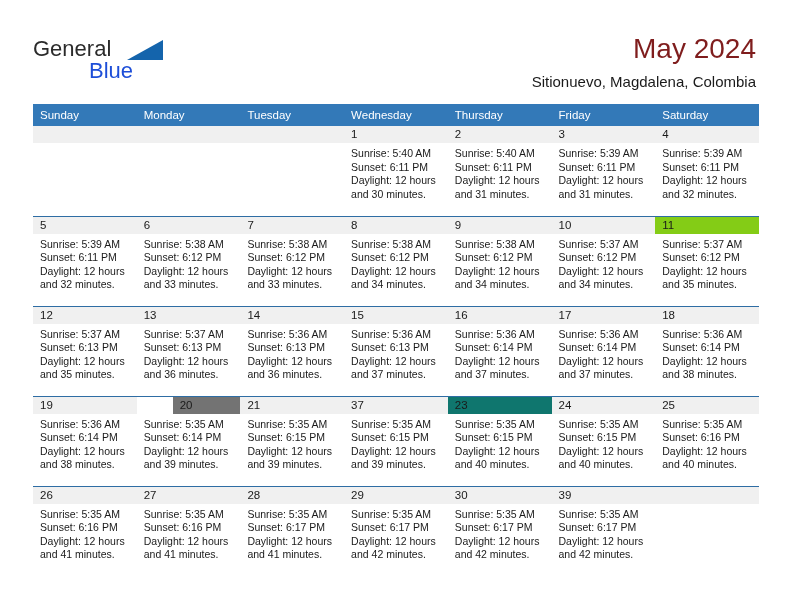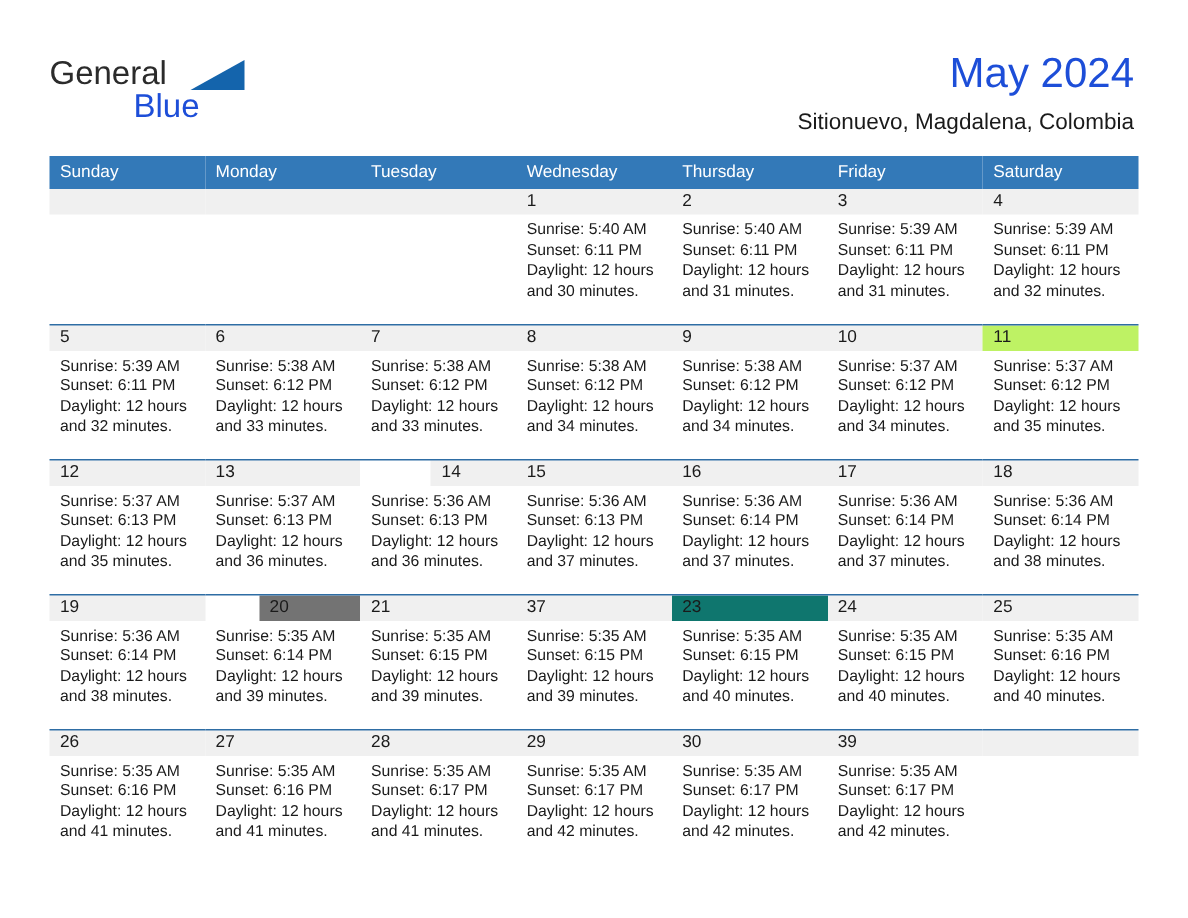--- a/index.html
+++ b/index.html
@@ -65,21 +65,21 @@
     border-color: transparent transparent #1464ac transparent;
   }
   .title-block {
     position: absolute;
     right: 36px;
     top: 32px;
     text-align: right;
   }
   .cal-title {
     font-size: 28px;
-    color: #1d4ed8;
+    color: #7f1d1d;
     line-height: 34px;
     font-weight: normal;
     margin: 0;
     font-family: "Liberation Sans", sans-serif;
   }
   .cal-subtitle {
     font-size: 15px;
     color: #1a1a1a;
     line-height: 20px;
     margin: 6px 0 0 0;
@@ -298,21 +298,21 @@
           <td class="day-cell" style="border-top-color: rgb(46, 109, 164);">
             <div class="daynum-band" style="background: rgb(240, 240, 240);">10</div>
             <div class="cell-body">
               <div class="line">Sunrise: 5:37 AM</div>
               <div class="line">Sunset: 6:12 PM</div>
               <div class="line">Daylight: 12 hours</div>
               <div class="line">and 34 minutes.</div>
             </div>
           </td>
           <td class="day-cell" style="border-top-color: rgb(46, 109, 164);">
-            <div class="daynum-band" style="background: #bef264;">11</div>
+            <div class="daynum-band" style="background: #84cc16;">11</div>
             <div class="cell-body">
               <div class="line">Sunrise: 5:37 AM</div>
               <div class="line">Sunset: 6:12 PM</div>
               <div class="line">Daylight: 12 hours</div>
               <div class="line">and 35 minutes.</div>
             </div>
           </td>
         </tr>
         <tr class="week-row">
           <td class="day-cell" style="border-top-color: rgb(46, 109, 164);">
@@ -327,21 +327,21 @@
           <td class="day-cell" style="border-top-color: rgb(46, 109, 164);">
             <div class="daynum-band" style="background: rgb(240, 240, 240);">13</div>
             <div class="cell-body">
               <div class="line">Sunrise: 5:37 AM</div>
               <div class="line">Sunset: 6:13 PM</div>
               <div class="line">Daylight: 12 hours</div>
               <div class="line">and 36 minutes.</div>
             </div>
           </td>
           <td class="day-cell" style="border-top-color: rgb(46, 109, 164);">
-            <div class="daynum-band" style="background: rgb(240, 240, 240); margin-left: 47px;">14</div>
+            <div class="daynum-band" style="background: rgb(240, 240, 240);">14</div>
             <div class="cell-body">
               <div class="line">Sunrise: 5:36 AM</div>
               <div class="line">Sunset: 6:13 PM</div>
               <div class="line">Daylight: 12 hours</div>
               <div class="line">and 36 minutes.</div>
             </div>
           </td>
           <td class="day-cell" style="border-top-color: rgb(46, 109, 164);">
             <div class="daynum-band" style="background: rgb(240, 240, 240);">15</div>
             <div class="cell-body">

